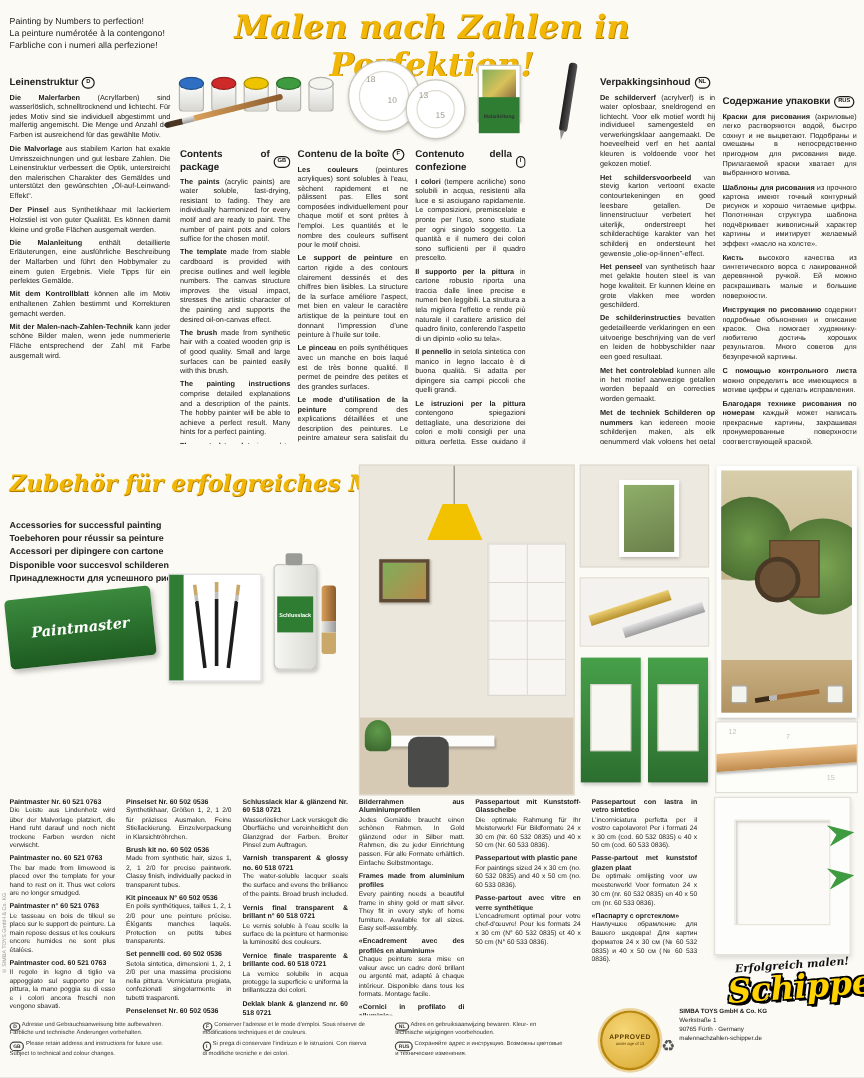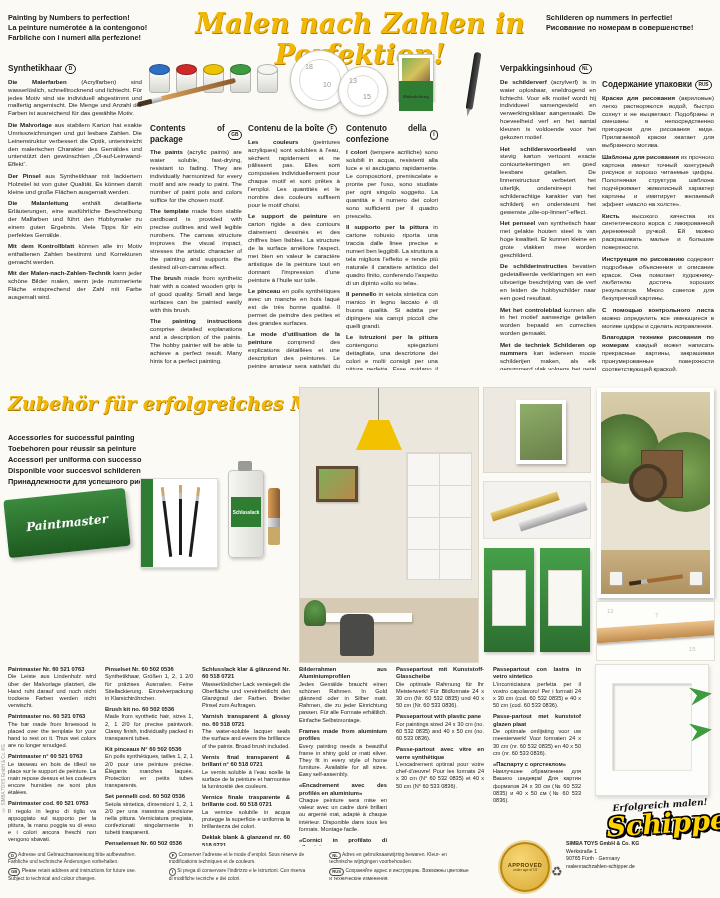--- a/index.html
+++ b/index.html
@@ -1,19 +1,19 @@
 <!DOCTYPE html>
 <html><head>
 <meta charset="utf-8">
 <style>
   html,body{margin:0;padding:0;background:#d8d8d8;}
   .page{position:relative;width:720px;height:898px;background:#fbfaf5;overflow:hidden;
         font-family:"Liberation Sans",sans-serif;color:#1a1a1a;}
   
-  .hdr-side{position:absolute;top:13px;width:172px;font-size:7.3px;font-weight:bold;line-height:1.4;color:#222;}
+  .hdr-side{position:absolute;top:13px;width:172px;font-size:7.3px;font-weight:normal;line-height:1.4;color:#222;}
   #hdr-left{left:8px;}
   #hdr-right{left:546px;}
   .page-title{position:absolute;left:150px;top:8px;width:420px;text-align:center;
       font-family:"DejaVu Serif",serif;font-style:italic;font-weight:bold;font-size:27px;
       color:#f2b705;text-shadow:0.7px 0.7px 0 #b07c00;}
   
   .strip{position:absolute;left:140px;top:50px;width:400px;height:74px;}
   .pots{position:absolute;left:6px;top:18px;display:flex;}
   .pot{width:19px;height:23px;margin:0 3px;background:linear-gradient(180deg,#ffffff,#d8d8d2);
        border:1px solid #b5b5ad;border-radius:2px 2px 3px 3px;position:relative;}
@@ -154,24 +154,20 @@
 <body>
 
 <div class="page">
 
   <div class="hdr-side" id="hdr-left">
       <div class="hl">Painting by Numbers to perfection!</div>
       <div class="hl">La peinture numérotée à la contengono!</div>
       <div class="hl">Farbliche con i numeri alla perfezione!</div>
     </div>
   <div class="page-title">Malen nach Zahlen in Perfektion!</div>
-  <div class="hdr-side" id="hdr-right">
-      <div class="hl">Schilderen op nummers in perfectie!</div>
-      <div class="hl">Рисование по номерам в совершенстве!</div>
-    </div>
 
   <div class="strip">
     <div class="pots" id="pots">
         <div class="pot">
           <div class="lid" style="background: rgb(46, 111, 196);"></div>
         </div>
         <div class="pot">
           <div class="lid" style="background: rgb(207, 42, 42);"></div>
         </div>
         <div class="pot">
@@ -199,21 +195,21 @@
     </div>
     <div class="booklet">
       <div class="cover"></div>
       <div class="blabel">Malanleitung</div>
     </div>
     <div class="pen"></div>
   </div>
 
   <div class="lang-col" id="col-d">
     <div class="ct-row">
-        <span class="ct">Synthetikhaar</span>
+        <span class="ct">Leinenstruktur</span>
         <span class="badge">D</span>
       </div>
     <div class="paras">
         <div class="para"><b>Die Malerfarben </b>(Acrylfarben) sind wasserlöslich, schnelltrocknend und lichtecht. Für jedes Motiv sind sie individuell abgestimmt und malfertig angemischt. Die Menge und Anzahl der Farben ist ausreichend für das gewählte Motiv.</div>
         <div class="para"><b>Die Malvorlage </b>aus stabilem Karton hat exakte Umrisszeichnungen und gut lesbare Zahlen. Die Leinenstruktur verbessert die Optik, unterstreicht den malerischen Charakter des Gemäldes und unterstützt den gewünschten „Öl-auf-Leinwand-Effekt“.</div>
         <div class="para"><b>Der Pinsel </b>aus Synthetikhaar mit lackiertem Holzstiel ist von guter Qualität. Es können damit kleine und große Flächen ausgemalt werden.</div>
         <div class="para"><b>Die Malanleitung </b>enthält detaillierte Erläuterungen, eine ausführliche Beschreibung der Malfarben und führt den Hobbymaler zu einem guten Ergebnis. Viele Tipps für ein perfektes Gemälde.</div>
         <div class="para"><b>Mit dem Kontrollblatt </b>können alle im Motiv enthaltenen Zahlen bestimmt und Korrekturen gemacht werden.</div>
         <div class="para"><b>Mit der Malen-nach-Zahlen-Technik </b>kann jeder schöne Bilder malen, wenn jede nummerierte Fläche entsprechend der Zahl mit Farbe ausgemalt wird.</div>
       </div>
@@ -281,21 +277,21 @@
         <div class="para"><b>Инструкция по рисованию </b>содержит подробные объяснения и описание красок. Она помогает художнику-любителю достичь хороших результатов. Много советов для безупречной картины.</div>
         <div class="para"><b>С помощью контрольного листа </b>можно определить все имеющиеся в мотиве цифры и сделать исправления.</div>
         <div class="para"><b>Благодаря технике рисования по номерам </b>каждый может написать прекрасные картины, закрашивая пронумерованные поверхности соответствующей краской.</div>
       </div>
   </div>
 
   <div class="acc-title">Zubehör für erfolgreiches Malen</div>
   <div id="acc-subs">
       <div class="sub">Accessories for successful painting</div>
       <div class="sub">Toebehoren pour réussir sa peinture</div>
-      <div class="sub">Accessori per uniforma con successo</div>
+      <div class="sub">Accessori per dipingere con cartone</div>
       <div class="sub">Disponible voor succesvol schilderen</div>
       <div class="sub">Принадлежности для успешного рисования</div>
     </div>
 
   <div class="pm-box">
     <span class="pm-label">Paintmaster</span>
   </div>
   <div class="bset">
     <div class="stripe"></div>
     <div class="bs-brush" style="left:24px;top:8px;transform:rotate(-7deg);"></div>

